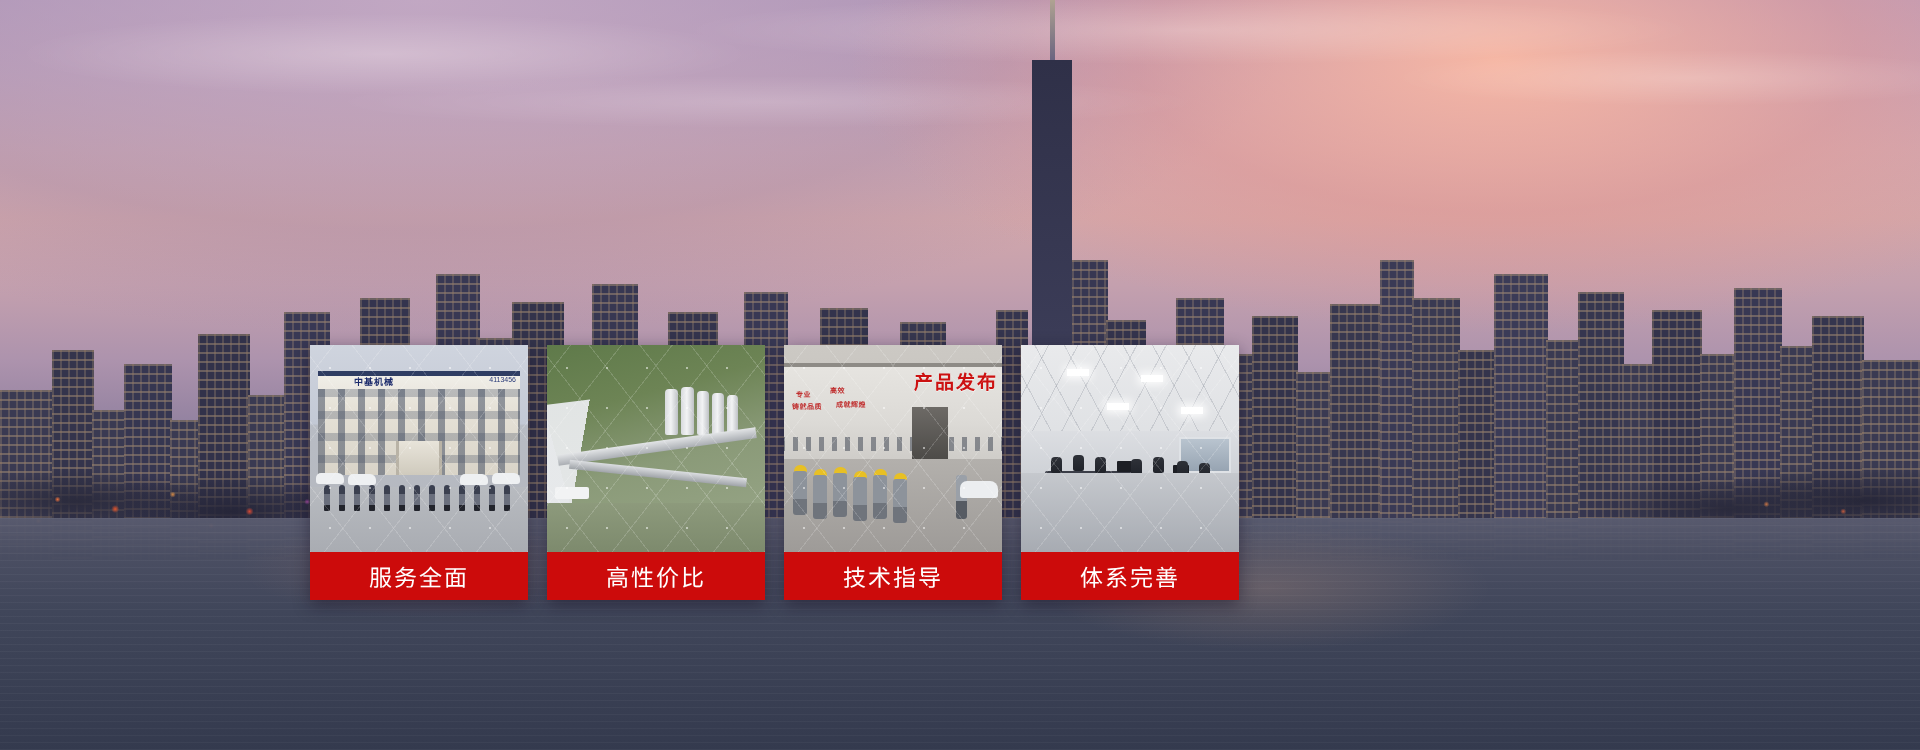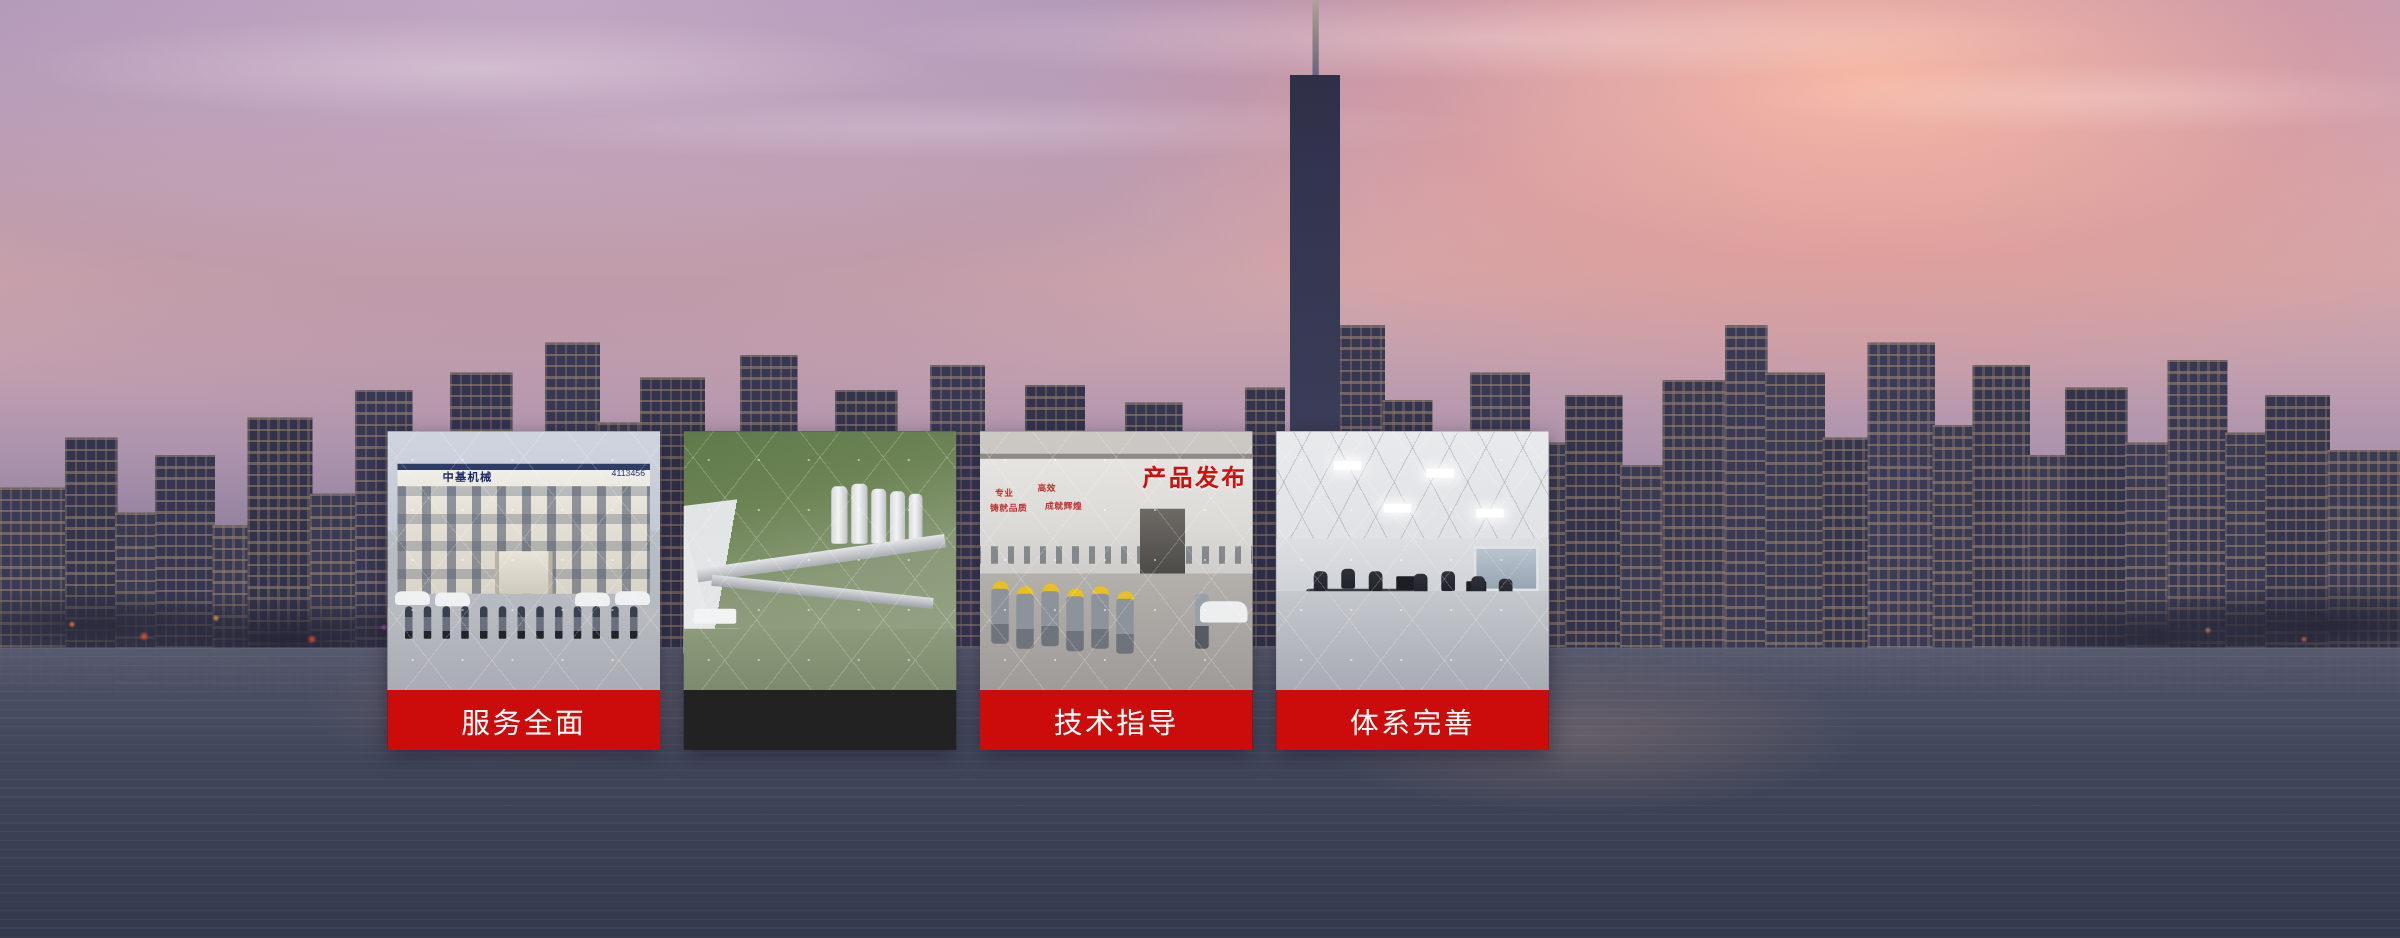--- a/index.html
+++ b/index.html
@@ -357,20 +357,21 @@
         <div class="p2-silo" style="left:180px; top:50px; width:11px; height:40px;"></div>
         <div class="p2-conveyor"></div>
         <div class="p2-conveyor2"></div>
         <div class="p2-truck" style="left:8px;  top:142px;"></div>
         <div class="p2-truck" style="left:12px; top:158px;"></div>
         <div class="p2-truck" style="left:18px; top:174px;"></div>
         <div class="p2-yard"></div>
         <div class="wm"></div>
         <div class="wm-dots"></div>
       </div>
+      <div class="card-cap">高性价比</div>
     </div>
 
     <div class="card">
       <div class="card-photo p4">
         <div class="p4-bld"></div>
         <div class="p4-banner">产品发布</div>
         <div class="p4-slogan" style="left:12px; top:44px;">专业</div>
         <div class="p4-slogan" style="left:46px; top:40px;">高效</div>
         <div class="p4-slogan" style="left:8px;  top:56px;">铸就品质</div>
         <div class="p4-slogan" style="left:52px; top:54px;">成就辉煌</div>

